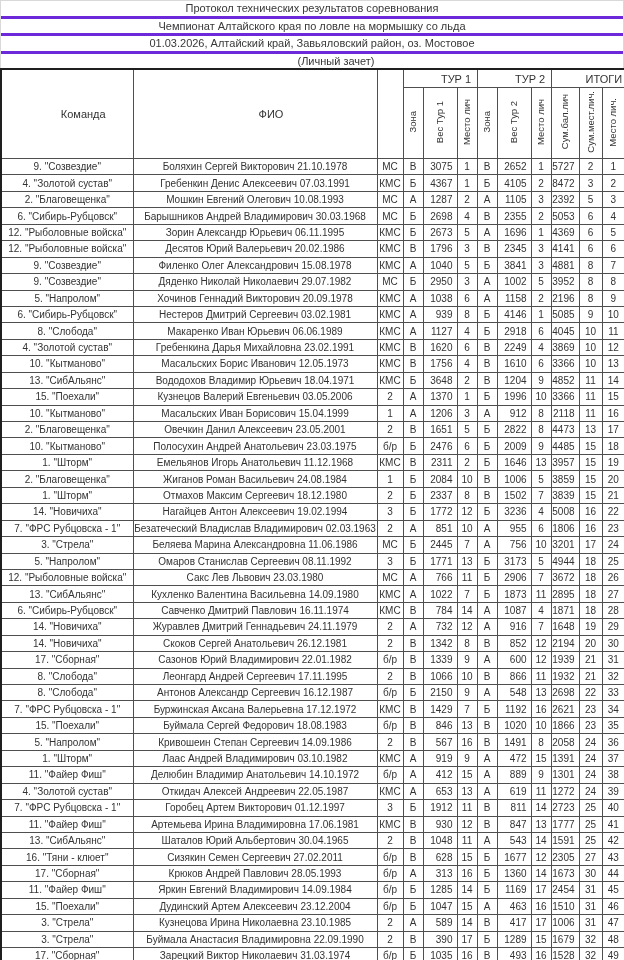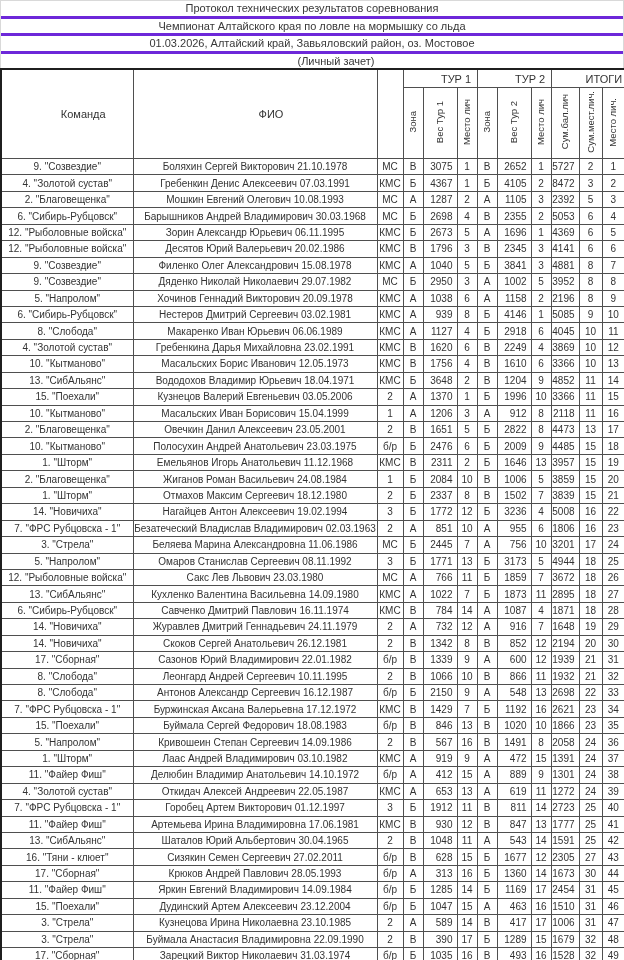--- a/index.html
+++ b/index.html
@@ -452,21 +452,21 @@
         <td class="c-pl">25</td>
       </tr>
       <tr>
         <td class="c-team">12. "Рыболовные войска"</td>
         <td class="c-name">Сакс Лев Львович 23.03.1980</td>
         <td class="c-rank">МС</td>
         <td class="c-zone">А</td>
         <td class="c-wt">766</td>
         <td class="c-pl">11</td>
         <td class="c-zone">Б</td>
-        <td class="c-wt">1859</td>
+        <td class="c-wt">2906</td>
         <td class="c-pl">7</td>
         <td class="c-wt">3672</td>
         <td class="c-pl">18</td>
         <td class="c-pl">26</td>
       </tr>
       <tr>
         <td class="c-team">13. "СибАльянс"</td>
         <td class="c-name">Кухленко Валентина Васильевна 14.09.1980</td>
         <td class="c-rank">КМС</td>
         <td class="c-zone">А</td>
@@ -530,21 +530,21 @@
         <td class="c-pl">9</td>
         <td class="c-zone">А</td>
         <td class="c-wt">600</td>
         <td class="c-pl">12</td>
         <td class="c-wt">1939</td>
         <td class="c-pl">21</td>
         <td class="c-pl">31</td>
       </tr>
       <tr>
         <td class="c-team">8. "Слобода"</td>
-        <td class="c-name">Леонгард Андрей Сергеевич 10.11.1995</td>
+        <td class="c-name">Леонгард Андрей Сергеевич 17.11.1995</td>
         <td class="c-rank">2</td>
         <td class="c-zone">В</td>
         <td class="c-wt">1066</td>
         <td class="c-pl">10</td>
         <td class="c-zone">В</td>
         <td class="c-wt">866</td>
         <td class="c-pl">11</td>
         <td class="c-wt">1932</td>
         <td class="c-pl">21</td>
         <td class="c-pl">32</td>

